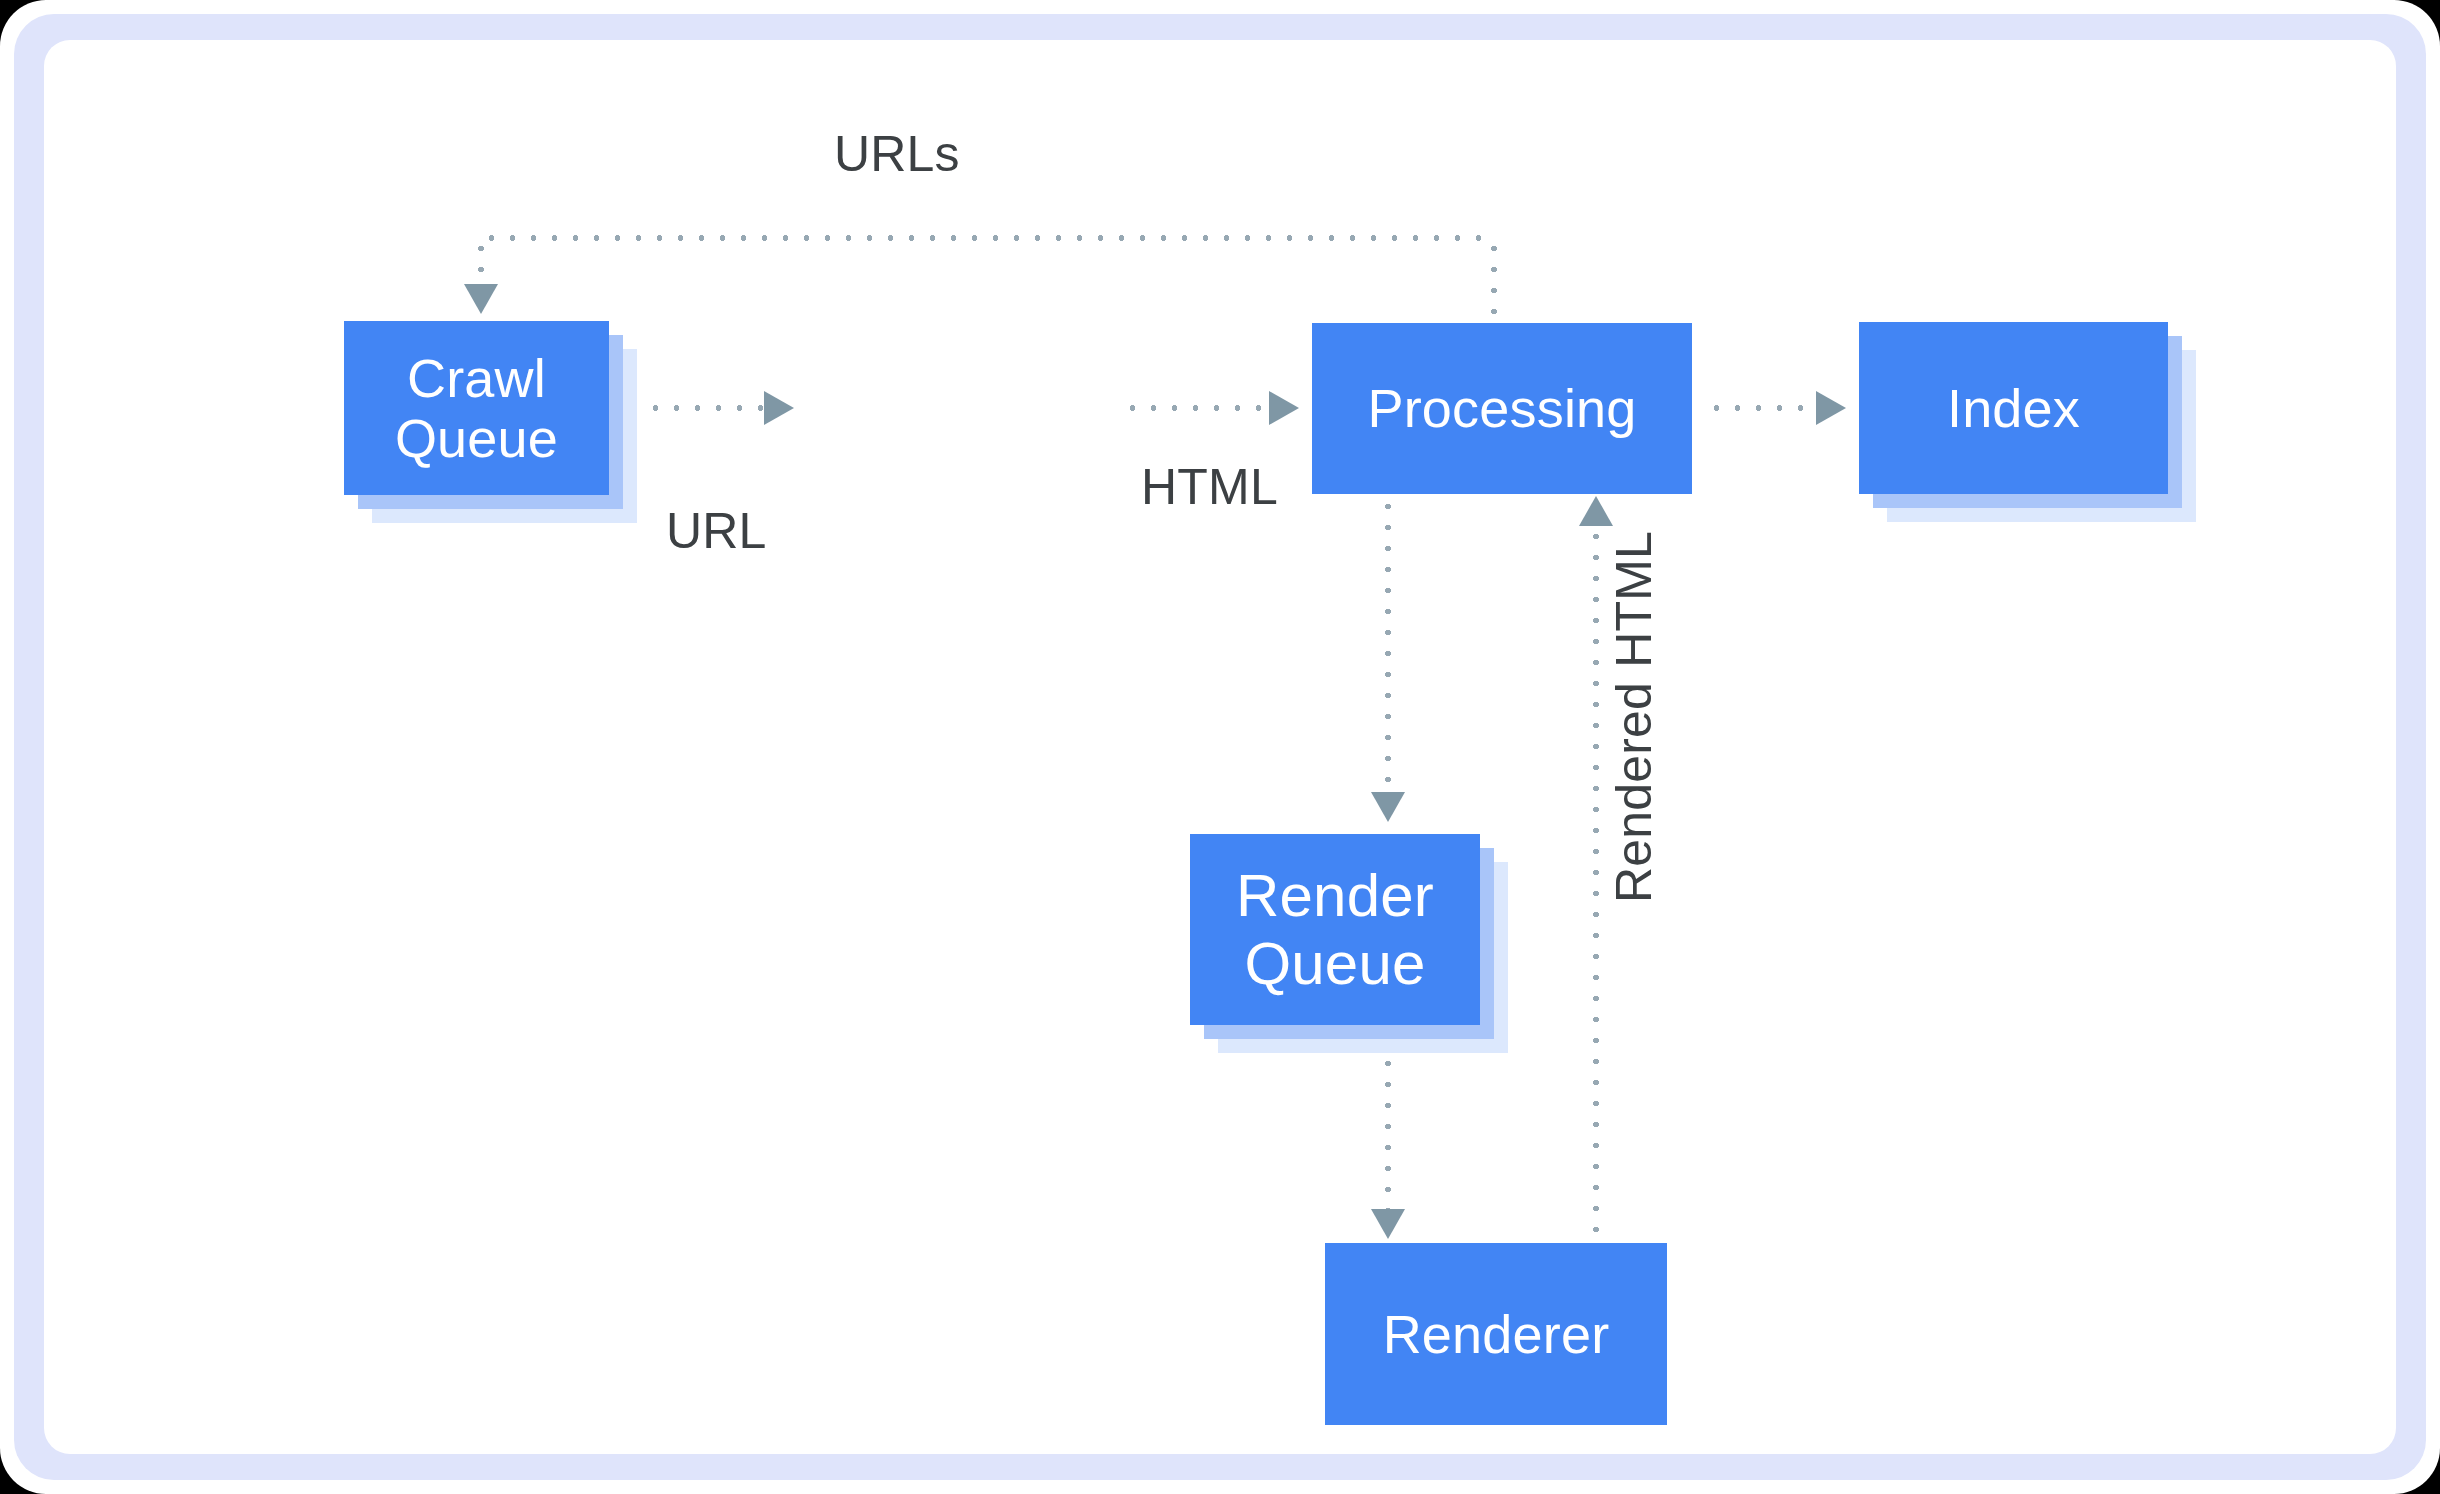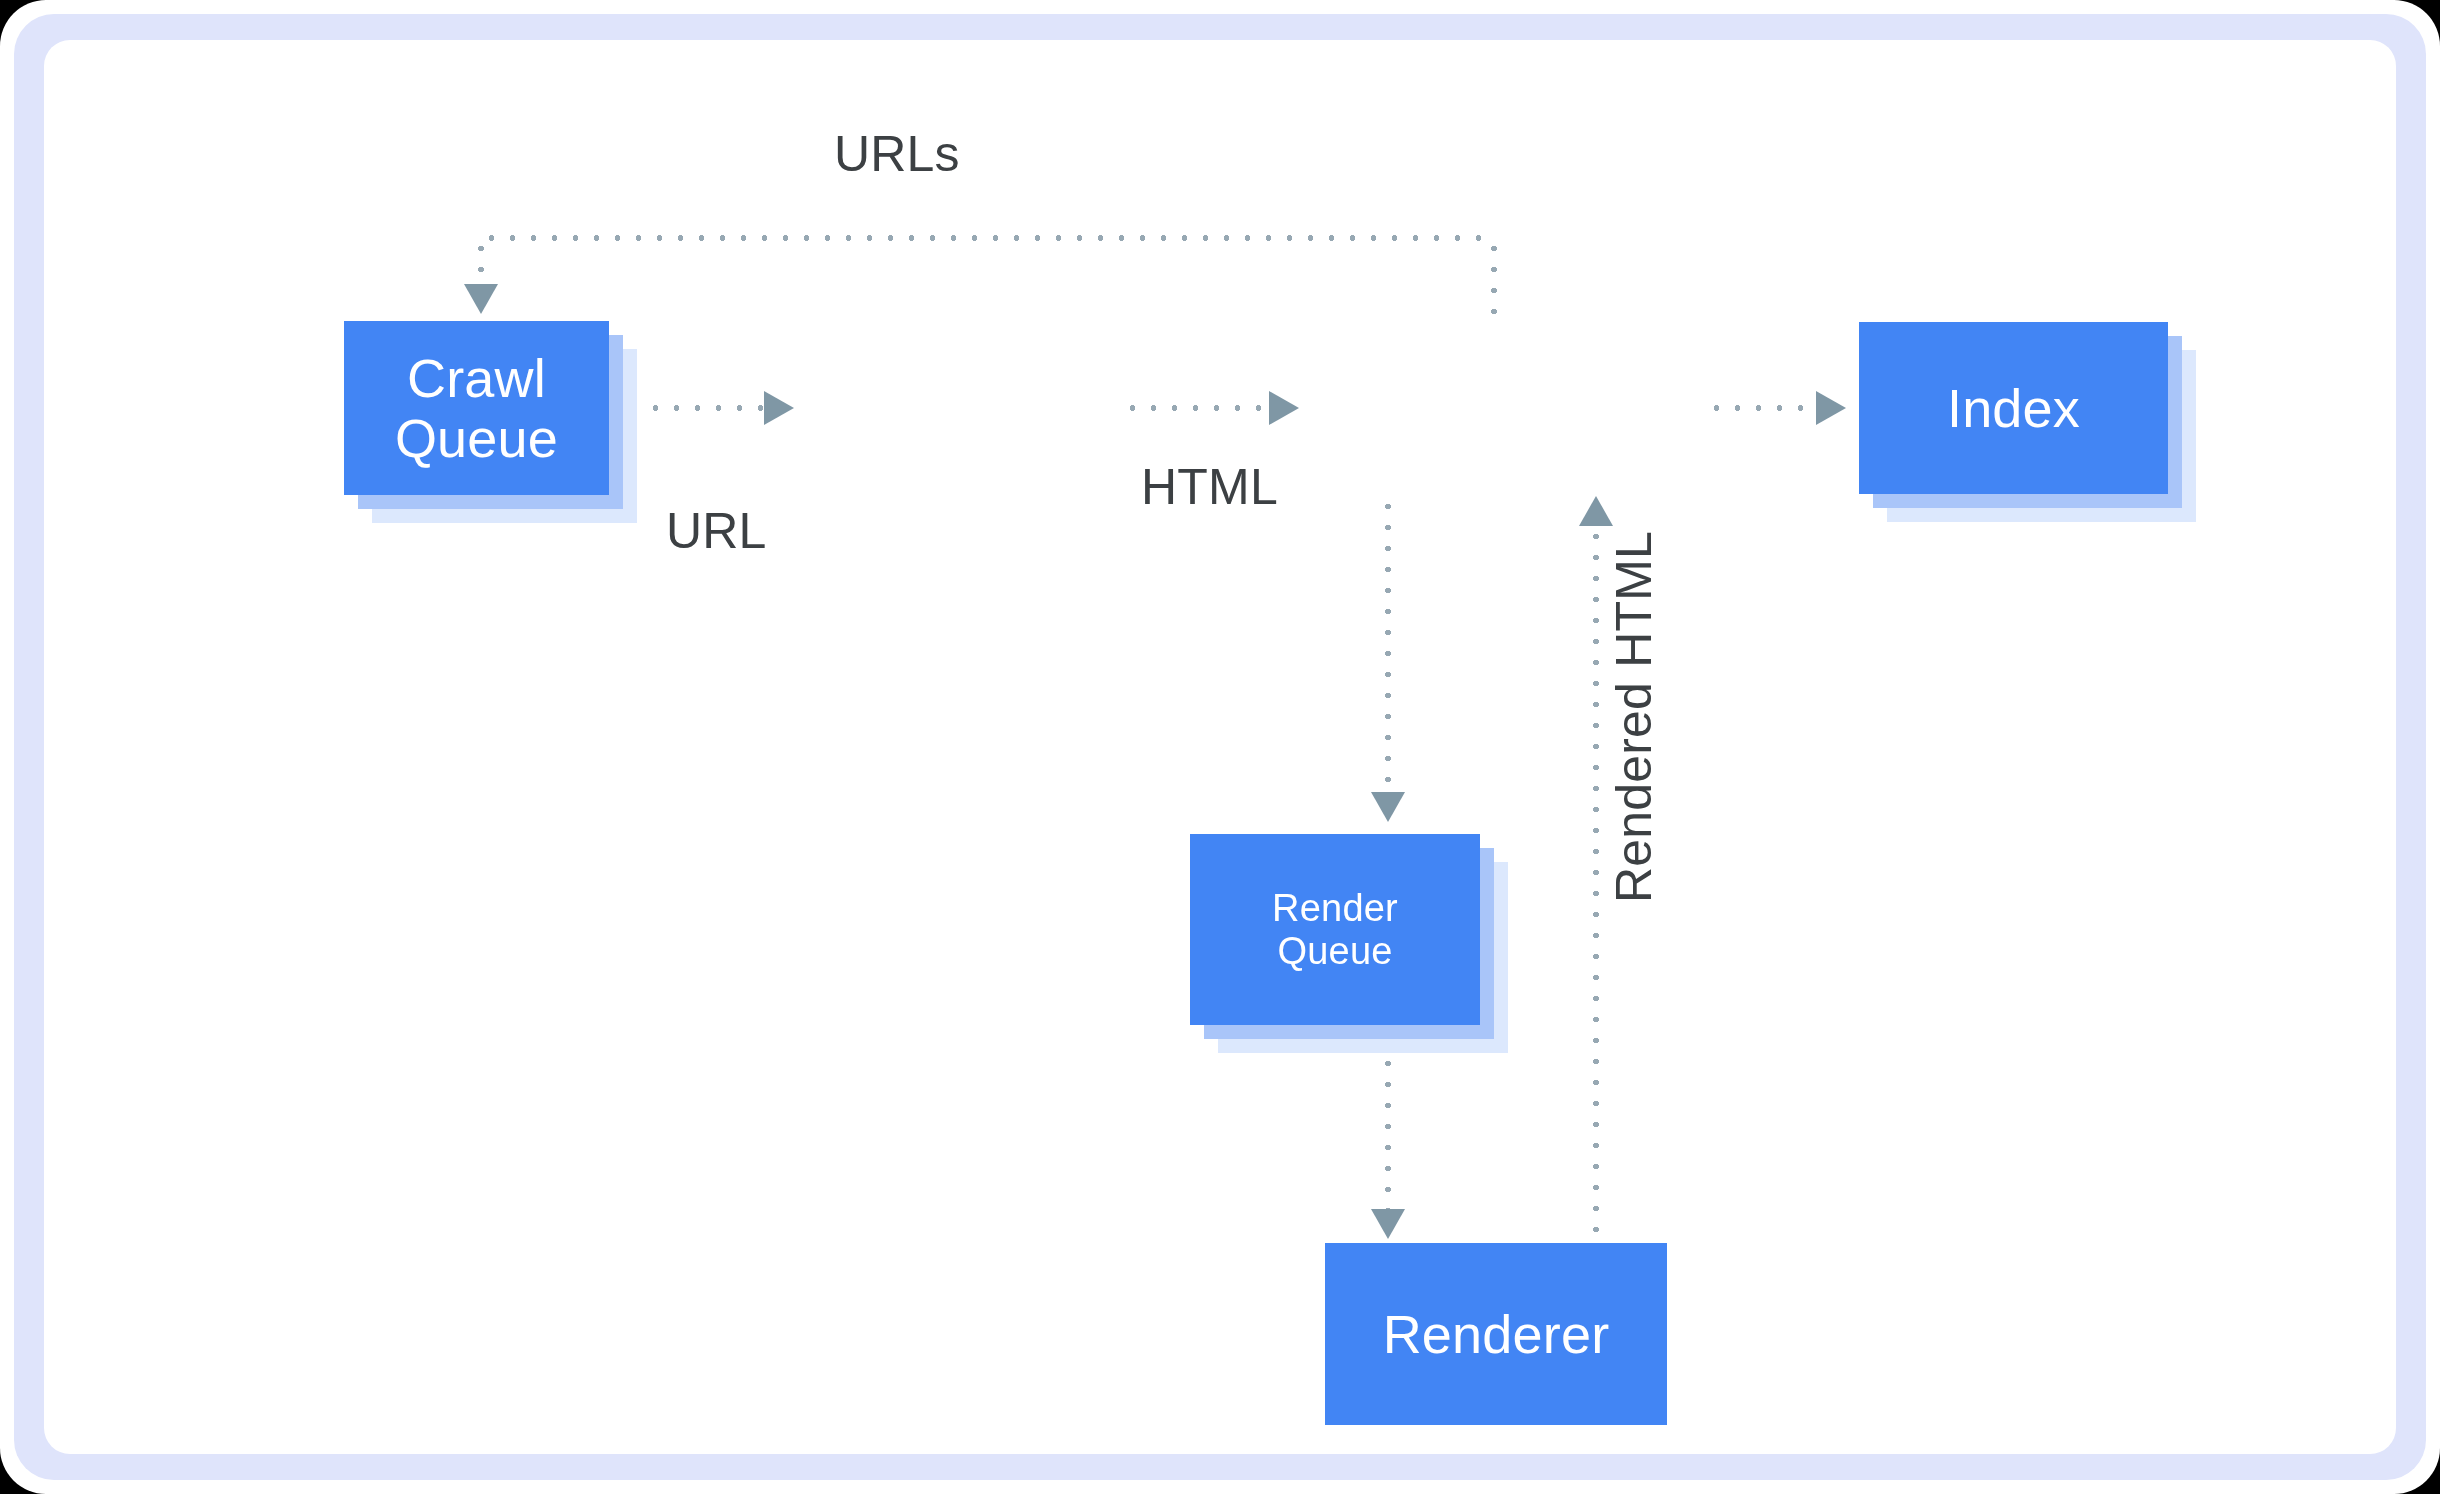--- a/index.html
+++ b/index.html
@@ -31,21 +31,21 @@
   .stacked .plate1{position:absolute;left:14px;top:14px;right:-14px;bottom:-14px;
                    background:#a9c5f9;z-index:2;}
   .stacked .plate2{position:absolute;left:28px;top:28px;right:-28px;bottom:-28px;
                    background:#dce8fd;z-index:1;}
 
   
   #n-crawl-queue {left:300px;  top:281px;  width:265px; height:174px; font-size:54px;}
   #n-crawler     {left:763px;  top:282px;  width:301px; height:172px; font-size:54px;}
   #n-processing  {left:1268px; top:283px;  width:380px; height:171px; font-size:54px;}
   #n-index       {left:1815px; top:282px;  width:309px; height:172px; font-size:54px;}
-  #n-render-queue{left:1146px; top:794px;  width:290px; height:191px; font-size:38px;}
+  #n-render-queue{left:1146px; top:794px;  width:290px; height:191px; font-size:60px;}
   #n-renderer    {left:1281px; top:1203px; width:342px; height:182px; font-size:54px;text-align:center;}
 
   
   .elabel{position:absolute;color:#3c4043;font-size:50px;white-space:nowrap;
           letter-spacing:.2px;}
   #lab-urls    {left:790px;  top:85px;}
   #lab-url     {left:622px;  top:418px;margin-top:44px;}
   #lab-html    {left:1097px; top:418px;}
   #lab-rendered{left:1380px; top:648px;width:420px;text-align:center;
                 transform:rotate(-90deg);transform-origin:center center;}
@@ -128,20 +128,25 @@
     <div class="node stacked" id="n-crawl-queue">
       <div class="plate2"></div>
       <div class="plate1"></div>
       <div class="face">
         <span class="lbl">Crawl
 Queue</span>
       </div>
     </div>
 
 
+    <div class="node" id="n-processing">
+      <div class="face">
+        <span class="lbl">Processing</span>
+      </div>
+    </div>
 
     <div class="node stacked" id="n-index">
       <div class="plate2"></div>
       <div class="plate1"></div>
       <div class="face">
         <span class="lbl">Index</span>
       </div>
     </div>
 
     <div class="node stacked" id="n-render-queue">

